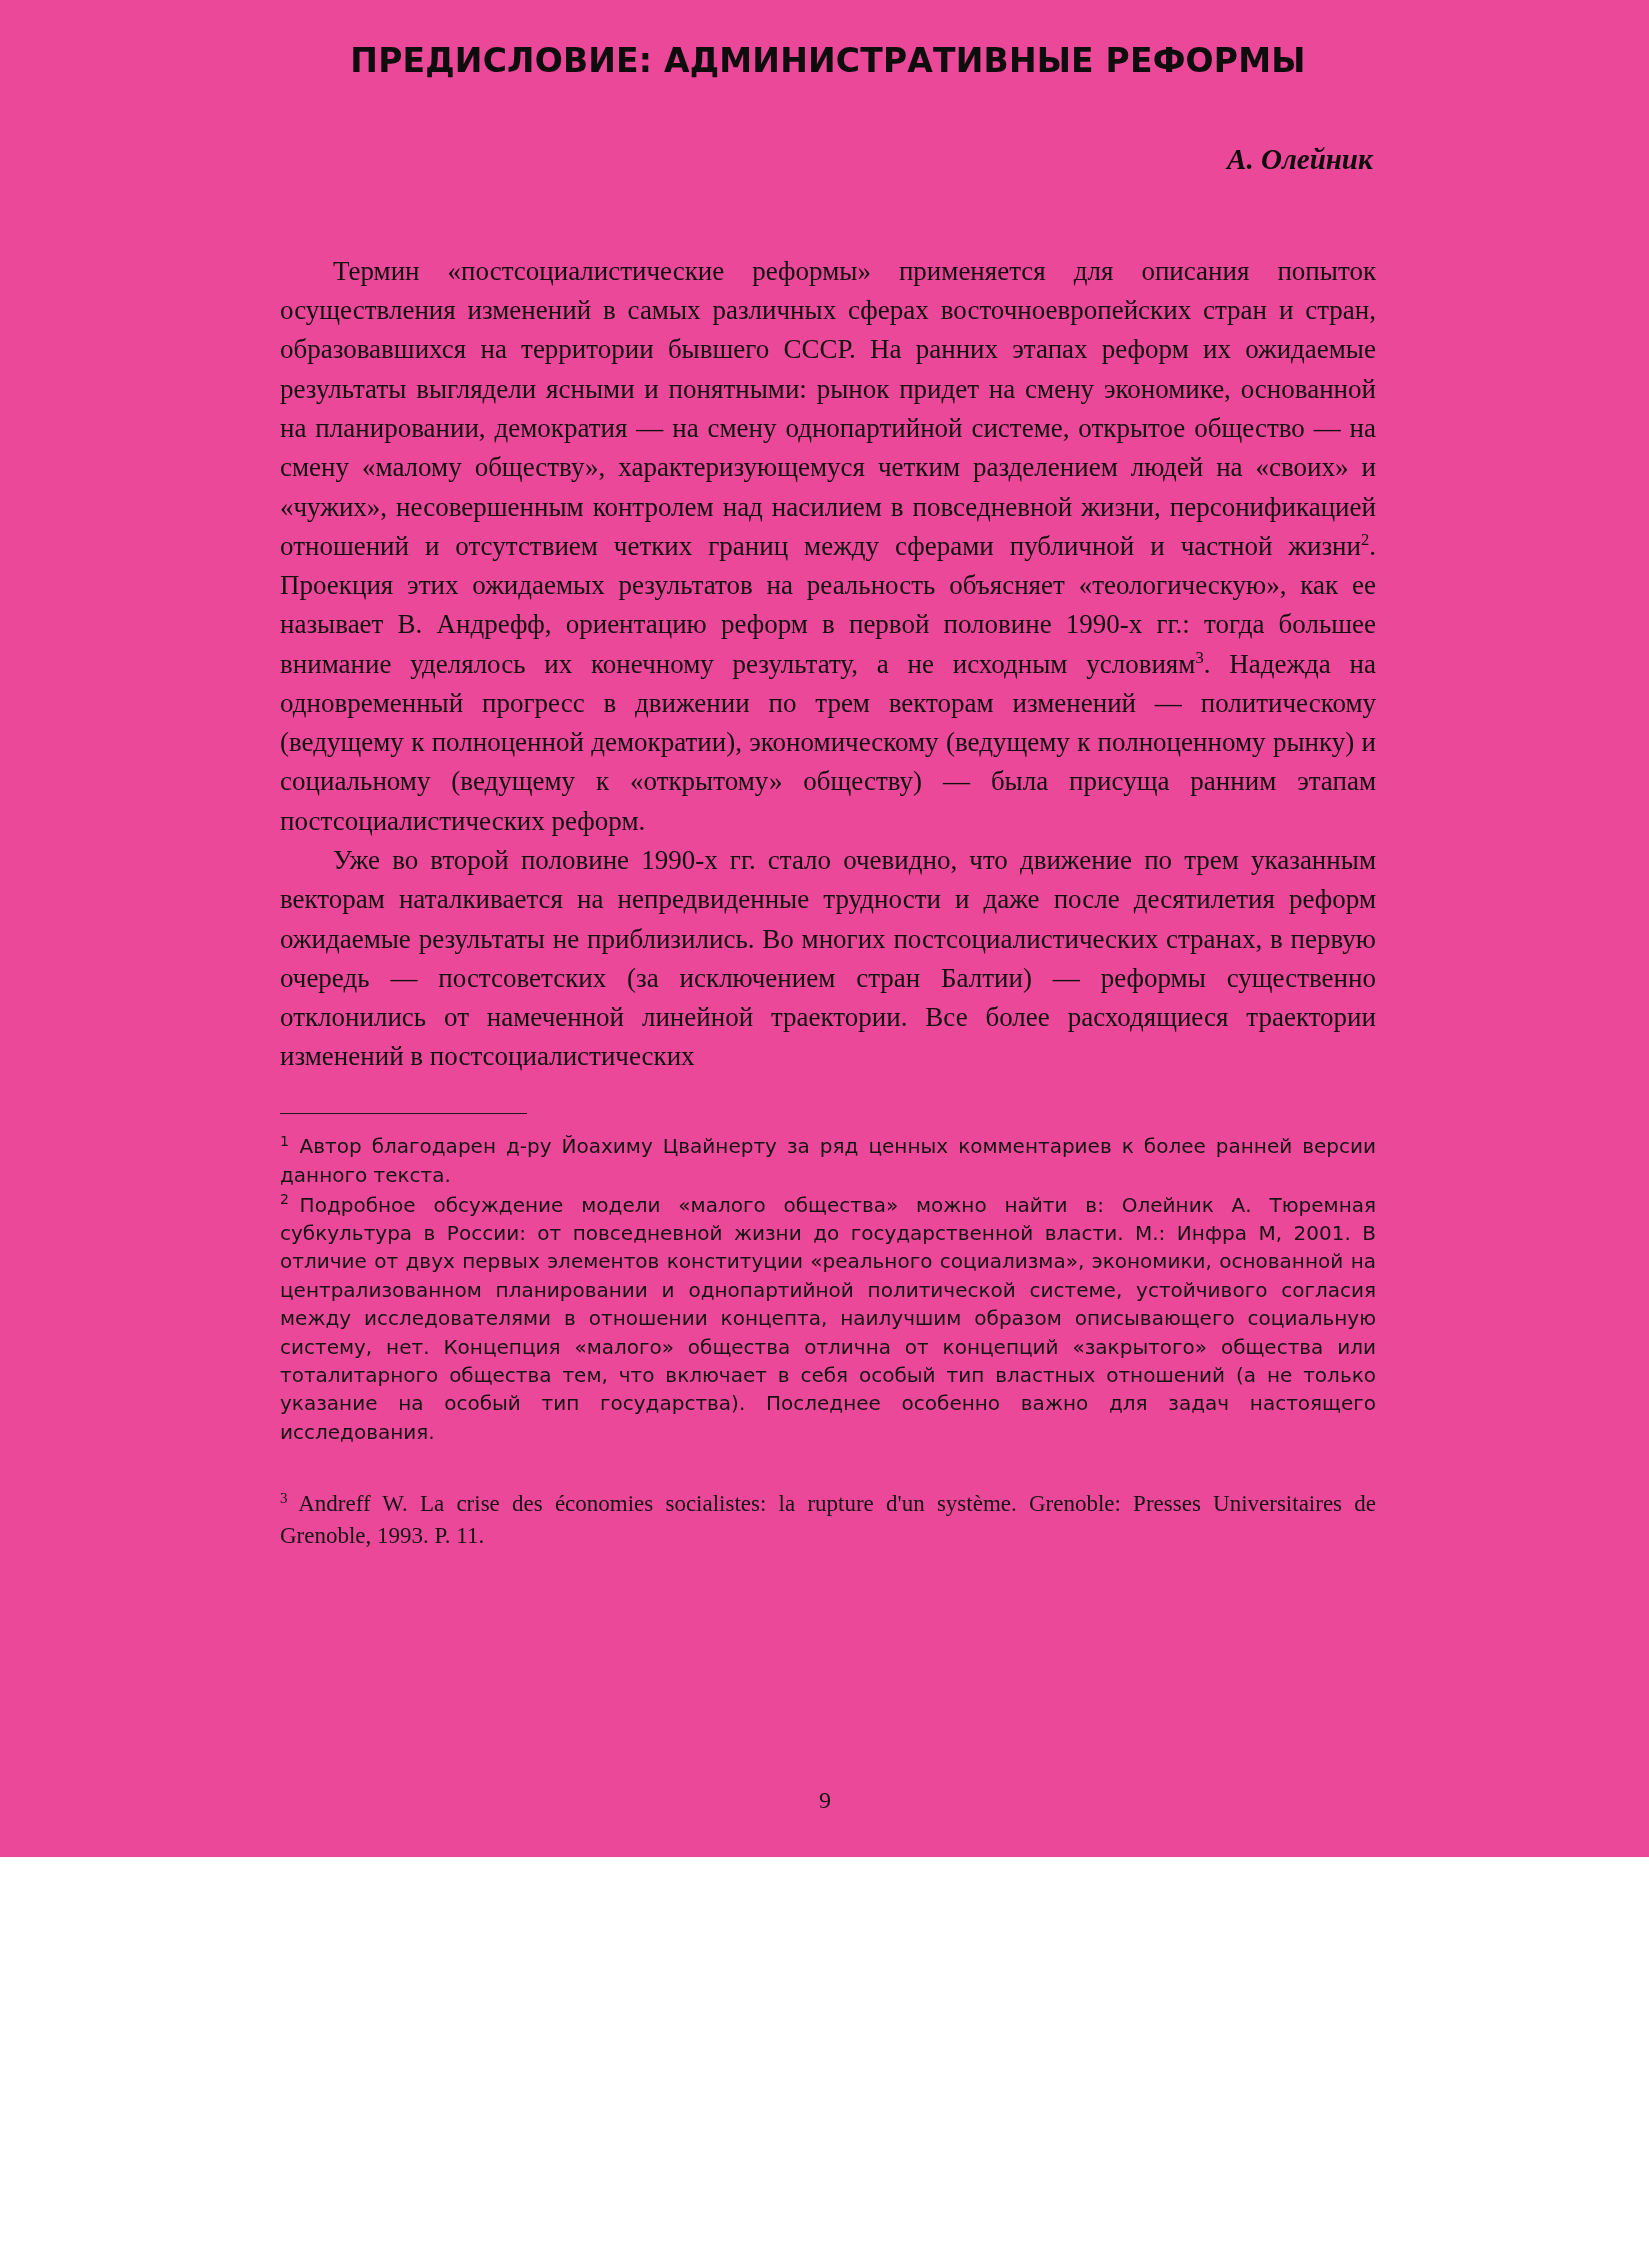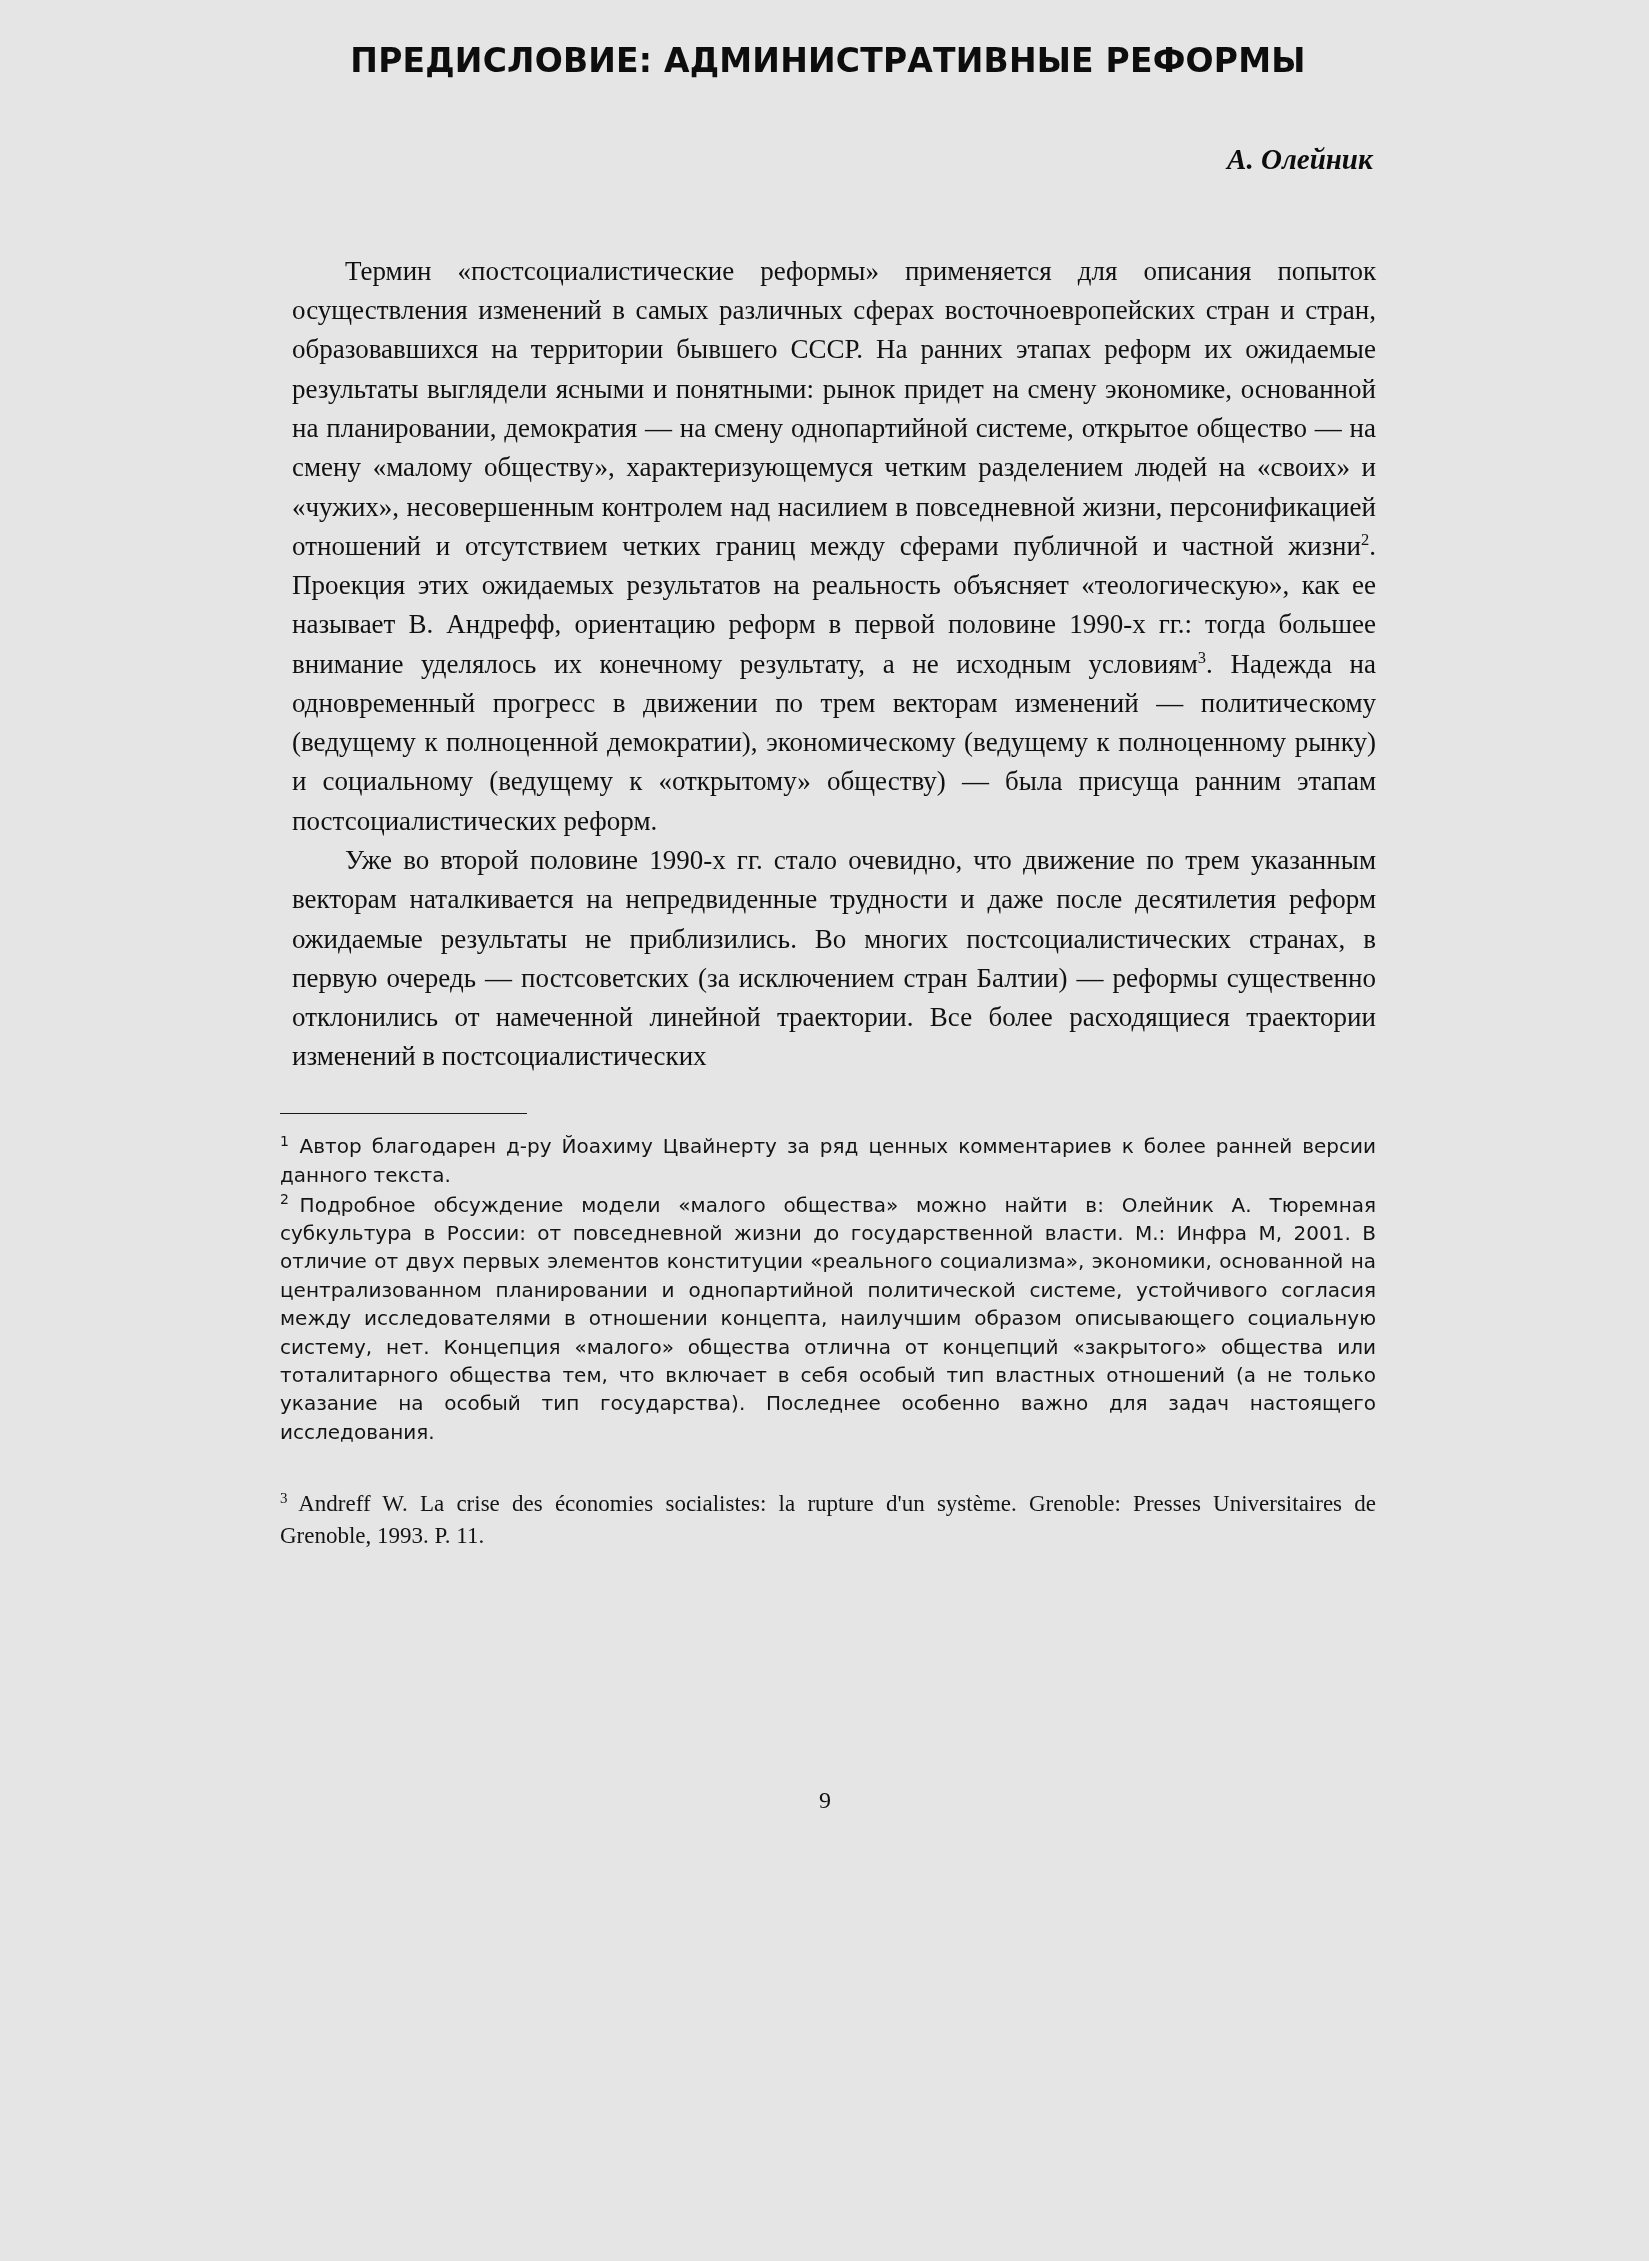--- a/index.html
+++ b/index.html
@@ -12,22 +12,22 @@
     height: 2261px;
     font-family: "Liberation Serif", serif;
     color: #111111;
     position: relative;
     overflow: hidden;
   }
   .page {
     position: absolute;
     left: 0; top: 0;
     width: 1650px;
-    height: 2261px;
-    background: #e5e5e5;
+    height: 1857px;
+    background: #ec4899;
   }
   .content {
     position: absolute;
     left: 280px;
     top: 33px;
     width: 1096px;
   }
 
   
   .title {
@@ -61,21 +61,20 @@
   }
 
   
   .body-text {
     margin-top: 76px;
     font-size: 27px;
     line-height: 1.455;
     text-align: justify;
     text-justify: inter-word;
     color: #111111;
-    margin-left: 12px;
   }
   .body-text p {
     margin: 0;
     text-indent: 53px;
   }
   .body-text p + p { margin-top: 0; }
   .body-text sup {
     font-size: 16.5px;
     vertical-align: super;
     line-height: 0;

